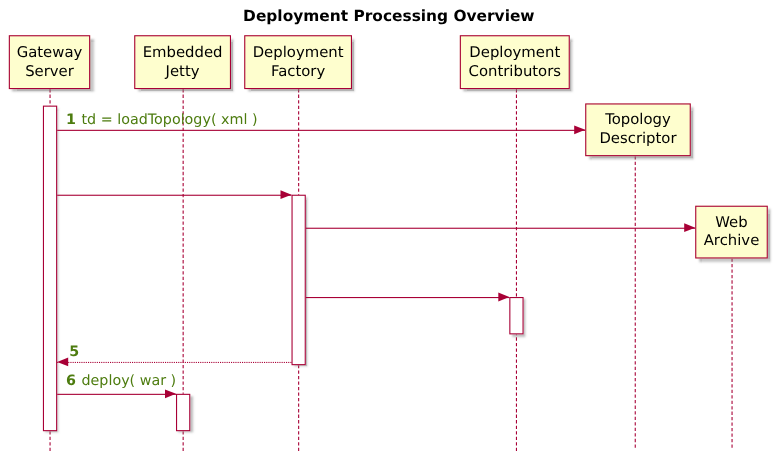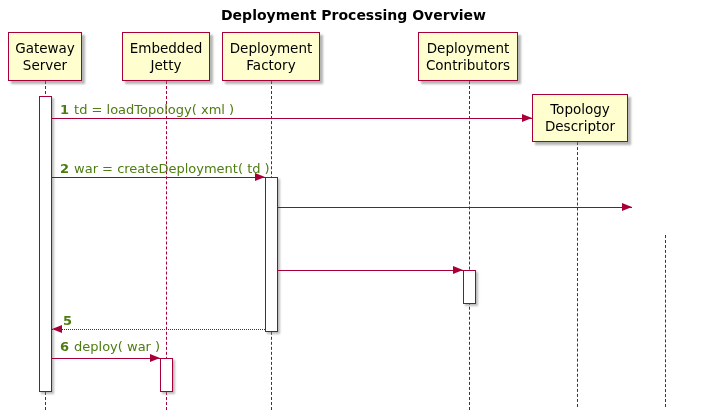--- a/index.html
+++ b/index.html
@@ -87,30 +87,31 @@
   </div>
   <div class="pbox" style="left:418px;top:32px;width:100px;height:49px;">
     <span class="plabel">Deployment
 Contributors</span>
   </div>
 
   <div class="pbox" style="left:532px;top:94px;width:96px;height:48px;">
     <span class="plabel">Topology
 Descriptor</span>
   </div>
+  <div class="pbox" style="left:632px;top:187px;width:66px;height:48px;">
+    <span class="plabel">Web
+Archive</span>
+  </div>
 
   <div class="msg-label" style="left:60px;top:102px;">
     <span class="num">1</span><span>td = loadTopology( xml )</span>
   </div>
   <div class="msg-line" style="left:52px;top:118px;width:480px;"></div>
   <div class="arrowhead right" style="left:522px;top:114px;"></div>
 
-  <div class="msg-label" style="left:60px;top:161px;">
-    <span class="num">2</span><span>war = createDeployment( td )</span>
-  </div>
   <div class="msg-line" style="left:52px;top:177px;width:213px;"></div>
   <div class="arrowhead right" style="left:255px;top:173px;"></div>
 
   <div class="msg-line" style="left:278px;top:207px;width:354px;"></div>
   <div class="arrowhead right" style="left:622px;top:203px;"></div>
 
   <div class="msg-line" style="left:278px;top:270px;width:185px;"></div>
   <div class="arrowhead right" style="left:453px;top:266px;"></div>
 
   <div class="msg-label" style="left:63px;top:313px;">

